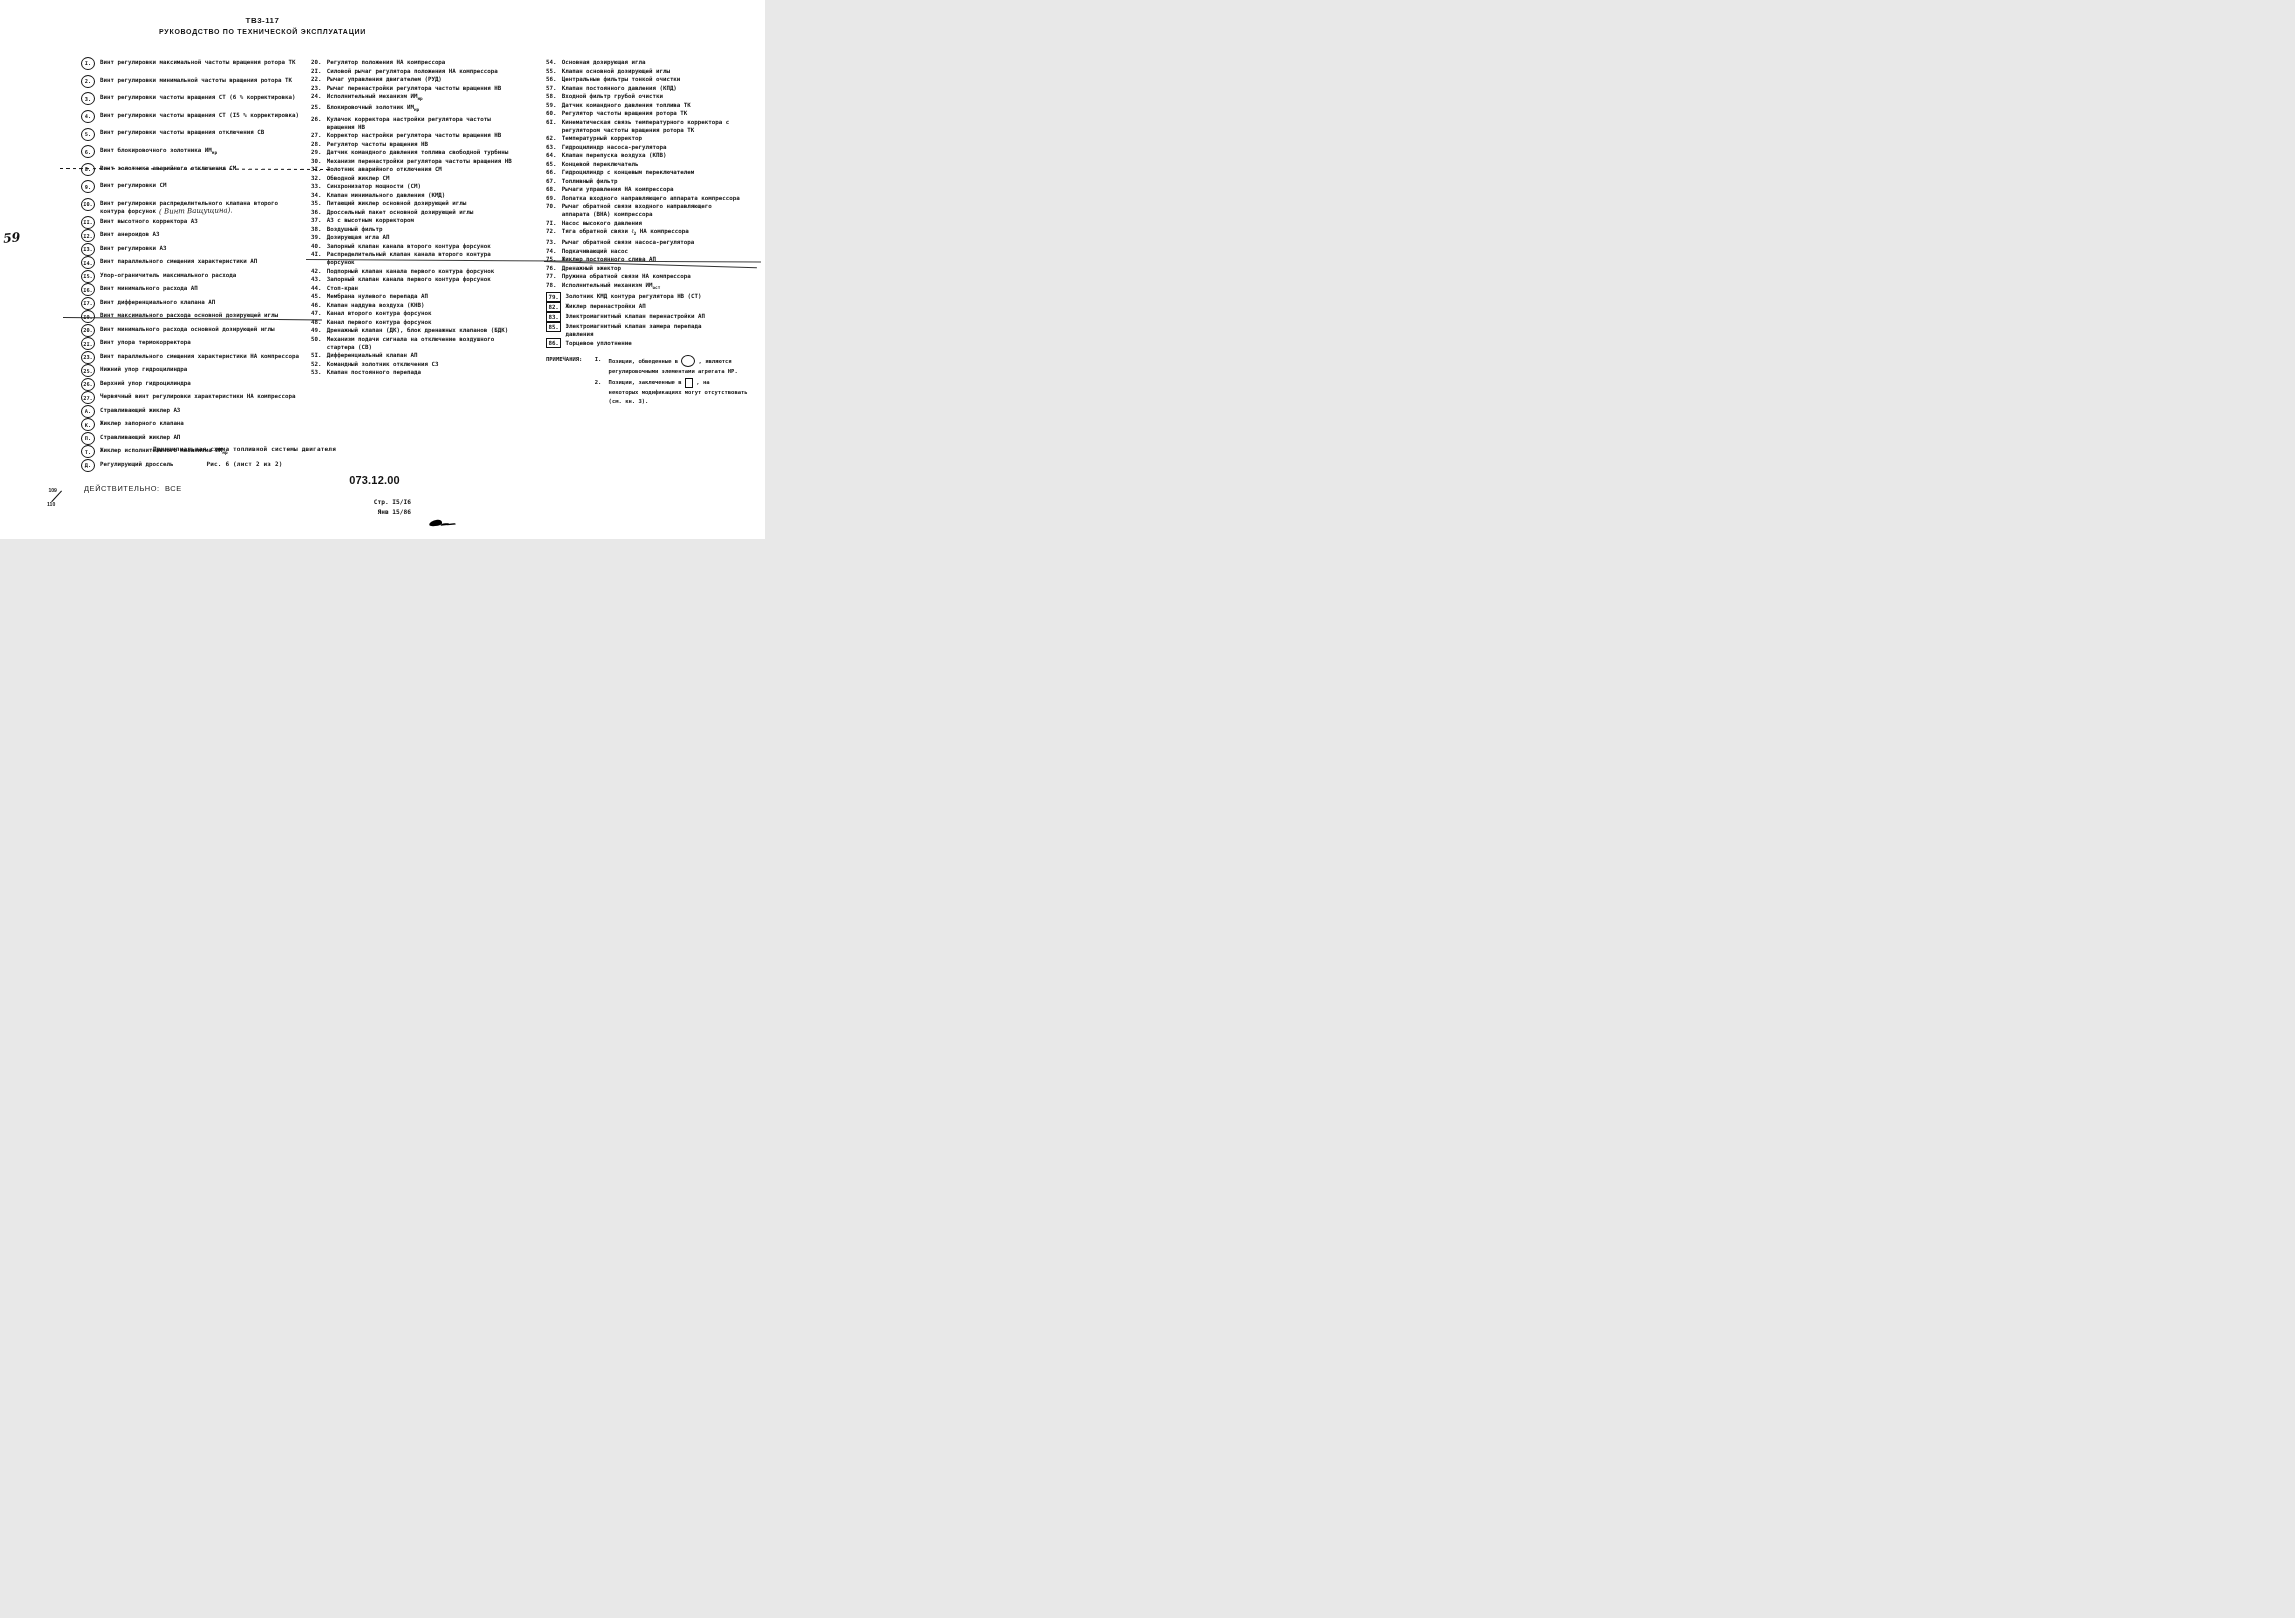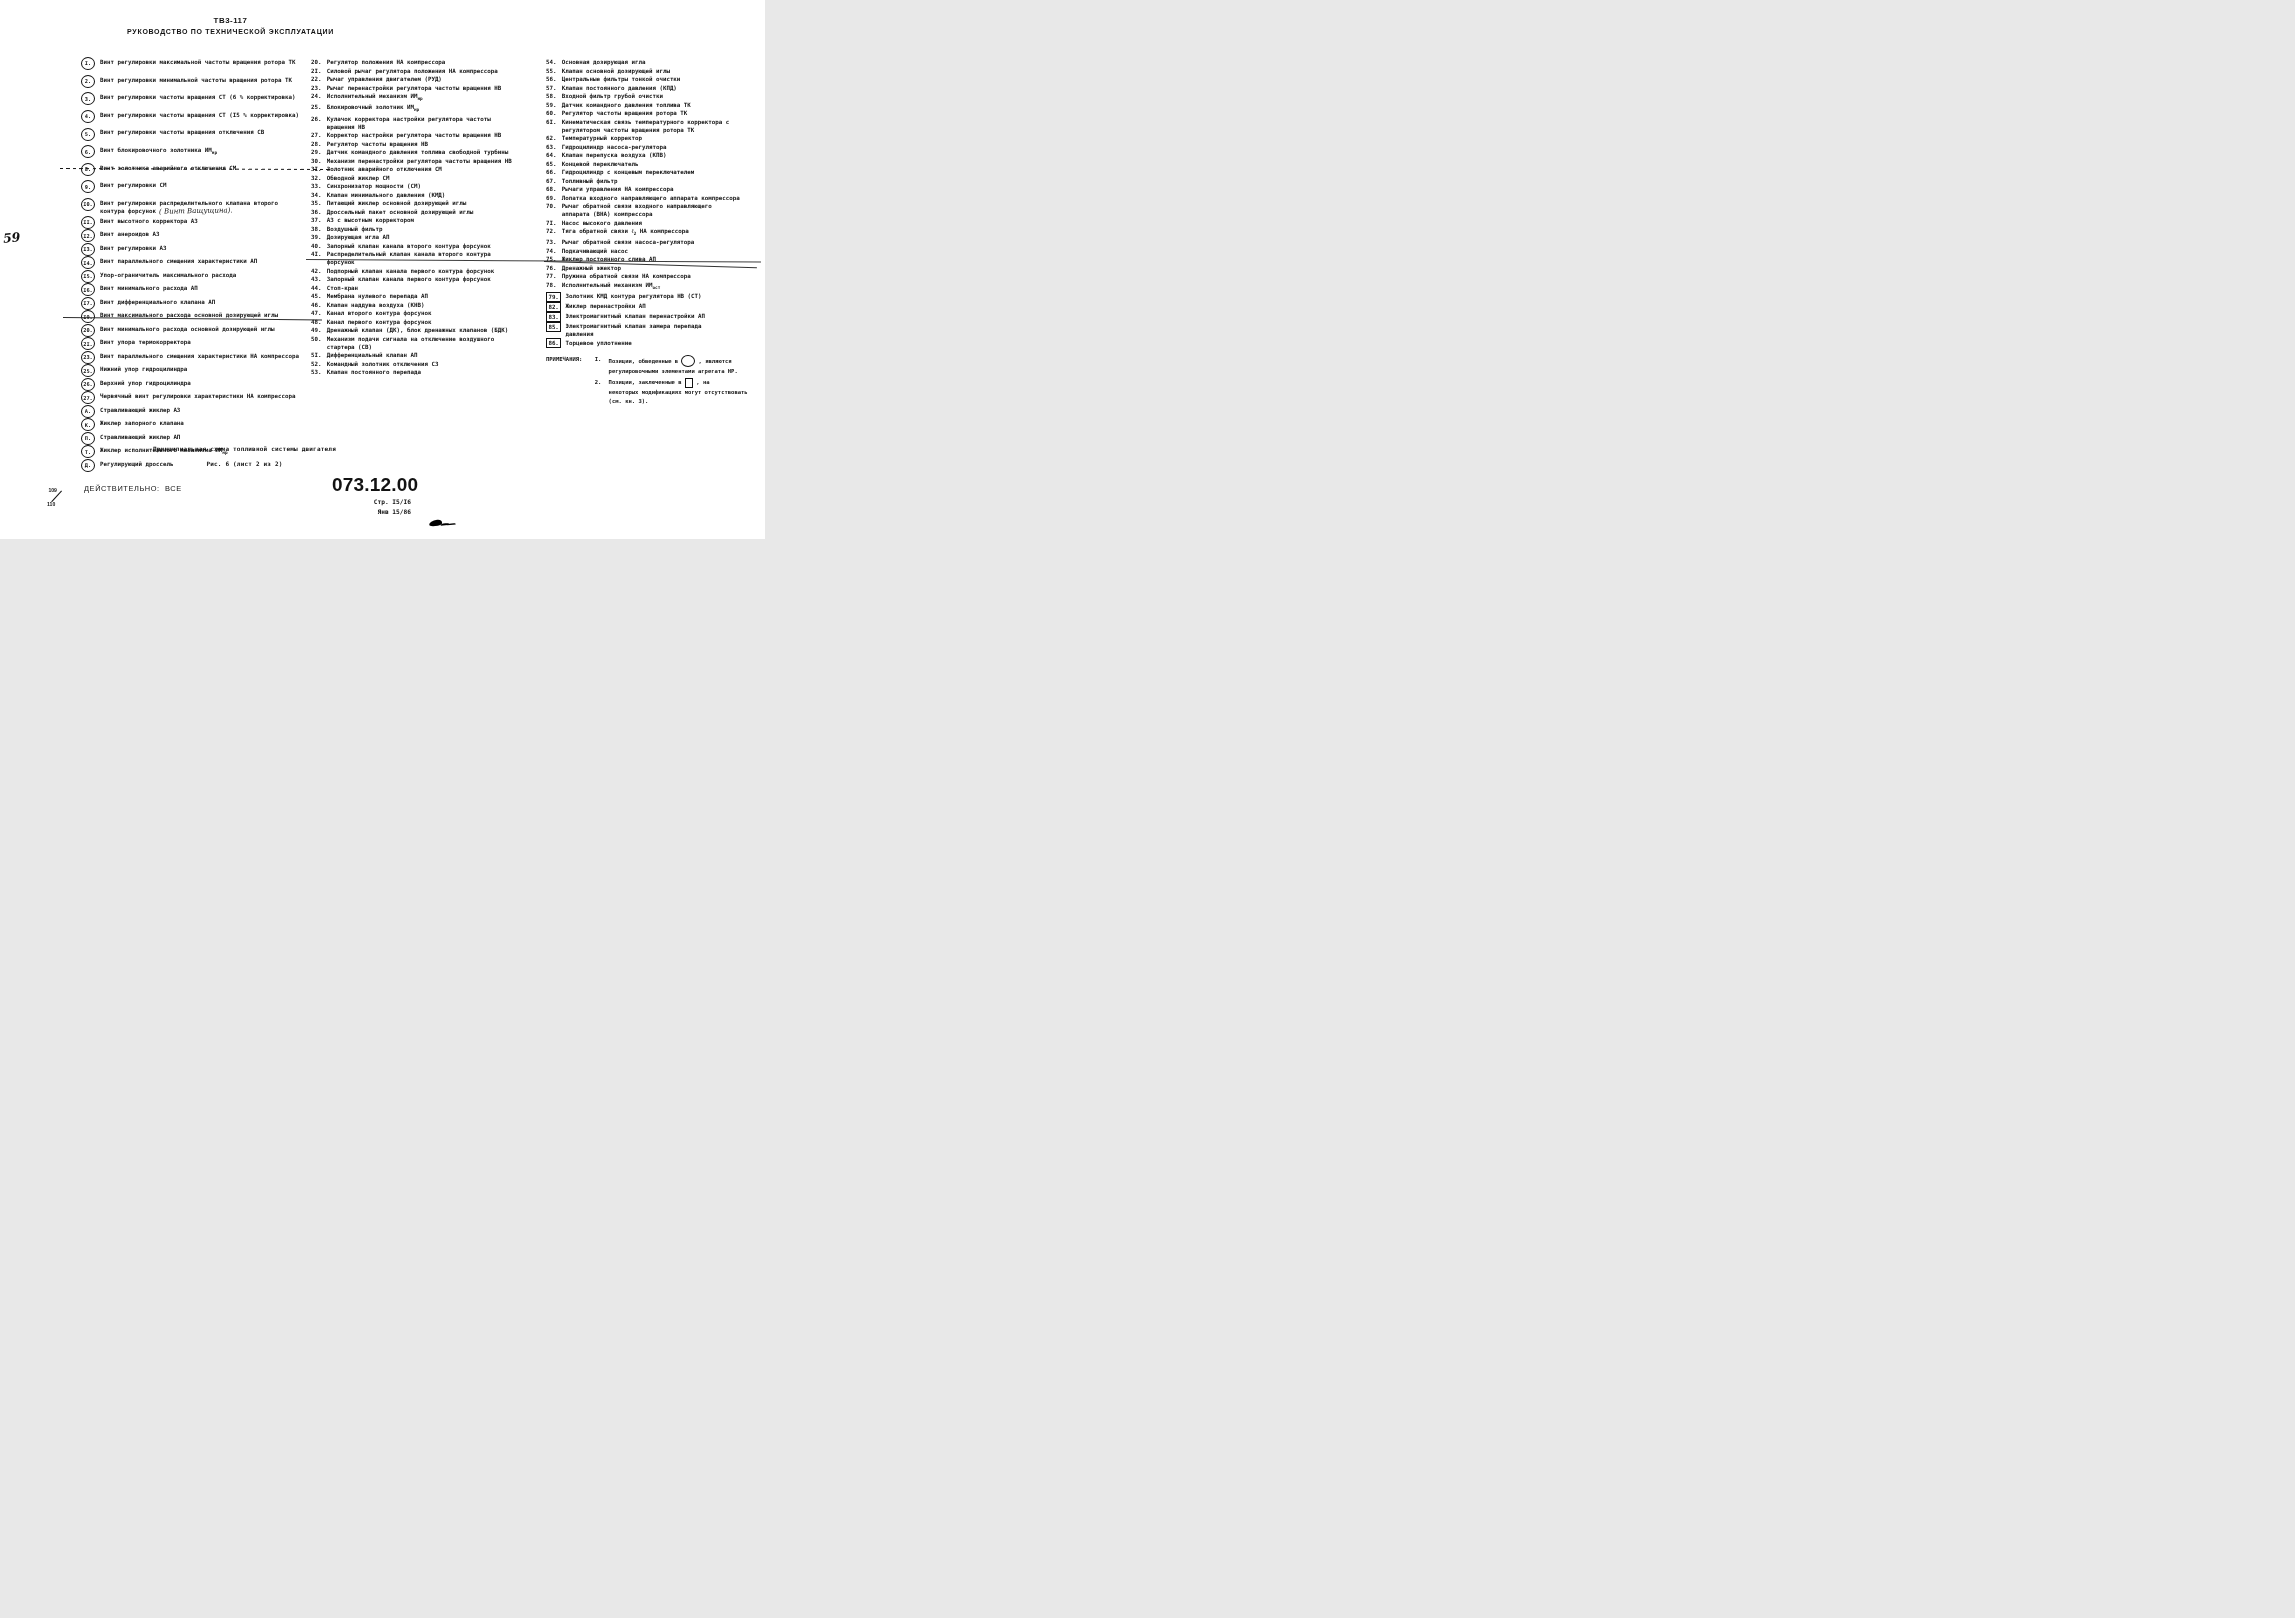--- a/index.html
+++ b/index.html
@@ -1,20 +1,20 @@
 <!DOCTYPE html>
 <html style="font-size:7.4px"><head>
 <meta charset="utf-8">
 <style>
   html,body{margin:0;padding:0;background:#e8e8e8;}
   .page{position:relative;width:765px;height:539px;background:#ffffff;
         font-family:"DejaVu Sans Mono",monospace;color:#121212;overflow:hidden;}
 
   
-  .doc-title{position:absolute;left:69px;top:15.7px;width:323px;text-align:center;}
+  .doc-title{position:absolute;left:101px;top:15.7px;width:323px;text-align:center;}
   .doc-title .l1{font-family:"Liberation Sans",sans-serif;font-weight:bold;font-size:7.9px;letter-spacing:0.5px;}
   .doc-title .l2{font-family:"Liberation Sans",sans-serif;font-weight:bold;font-size:7px;letter-spacing:0.7px;margin-top:3.2px;}
 
   
   .col{position:absolute;top:58px;}
   #col1{left:81px;width:233px;}
   #col2{left:311px;width:233px;}
   #col3{left:546px;width:219px;}
 
   .item{position:relative;display:flex;align-items:flex-start;font-size:5.8px;
@@ -49,22 +49,22 @@
               border-radius:50%;vertical-align:middle;margin:0 3.2px;}
   .sym-square{display:inline-block;width:6.5px;height:7.9px;border:0.7px solid #121212;
               vertical-align:middle;margin:0 3.2px;}
 
   
   .caption{position:absolute;left:83px;top:445px;width:323px;text-align:center;
            font-size:6px;font-weight:bold;letter-spacing:0.2px;}
   .caption .c2{margin-top:7.9px;}
   .valid{position:absolute;left:84px;top:484px;font-family:"Liberation Sans",sans-serif;
          font-weight:normal;font-size:7.4px;letter-spacing:0.6px;white-space:pre;}
-  .docnum{position:absolute;left:332px;top:474px;width:85px;
-          font-family:"Liberation Sans",sans-serif;font-weight:bold;font-size:19px;letter-spacing:0.2px;}
+  .docnum{position:absolute;left:332px;top:474px;width:85px;text-align:center;
+          font-family:"Liberation Sans",sans-serif;font-weight:bold;font-size:11px;letter-spacing:0.2px;}
   .pageno{position:absolute;left:337px;top:498px;width:74px;text-align:right;
           font-size:6.2px;font-weight:bold;}
   .dateline{position:absolute;left:337px;top:508px;width:74px;text-align:right;
           font-size:6.2px;font-weight:bold;}
 
   
   .hand59{position:absolute;left:2.8px;top:230px;font-family:"DejaVu Serif",serif;
           font-style:italic;font-weight:bold;font-size:12.5px;transform:rotate(-5deg);}
   .corner{position:absolute;left:47px;top:487px;width:21px;height:21px;
           font-family:"Liberation Sans",sans-serif;font-size:5.1px;font-weight:bold;}

